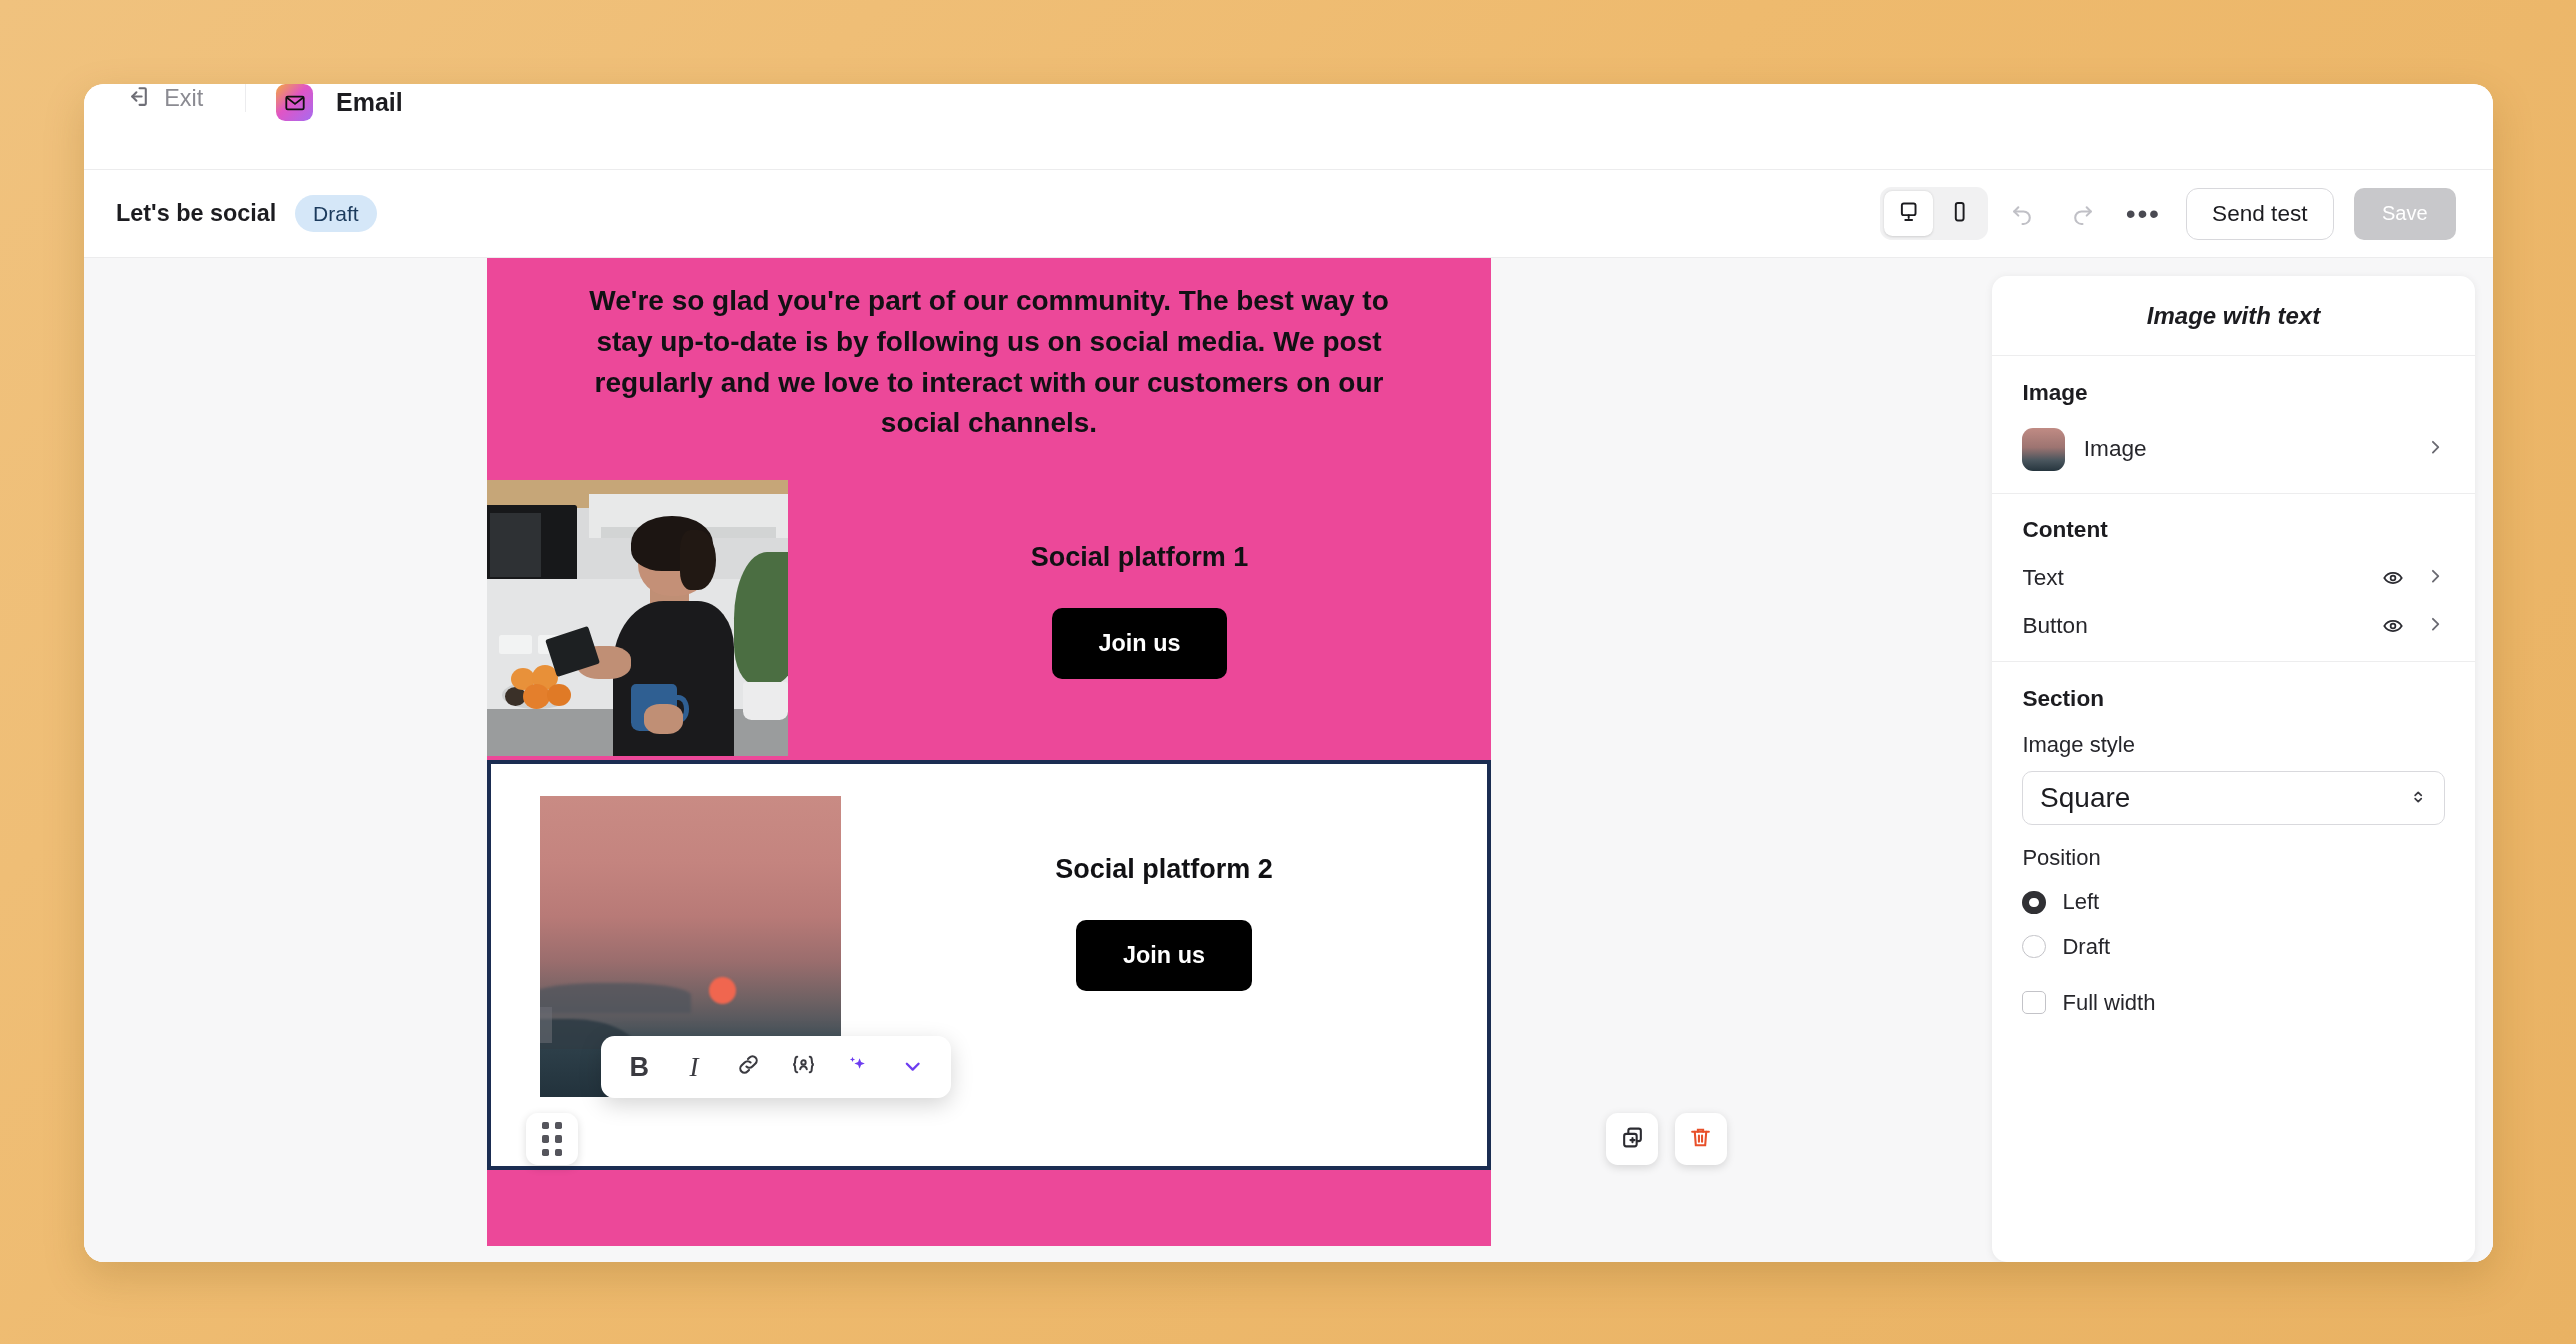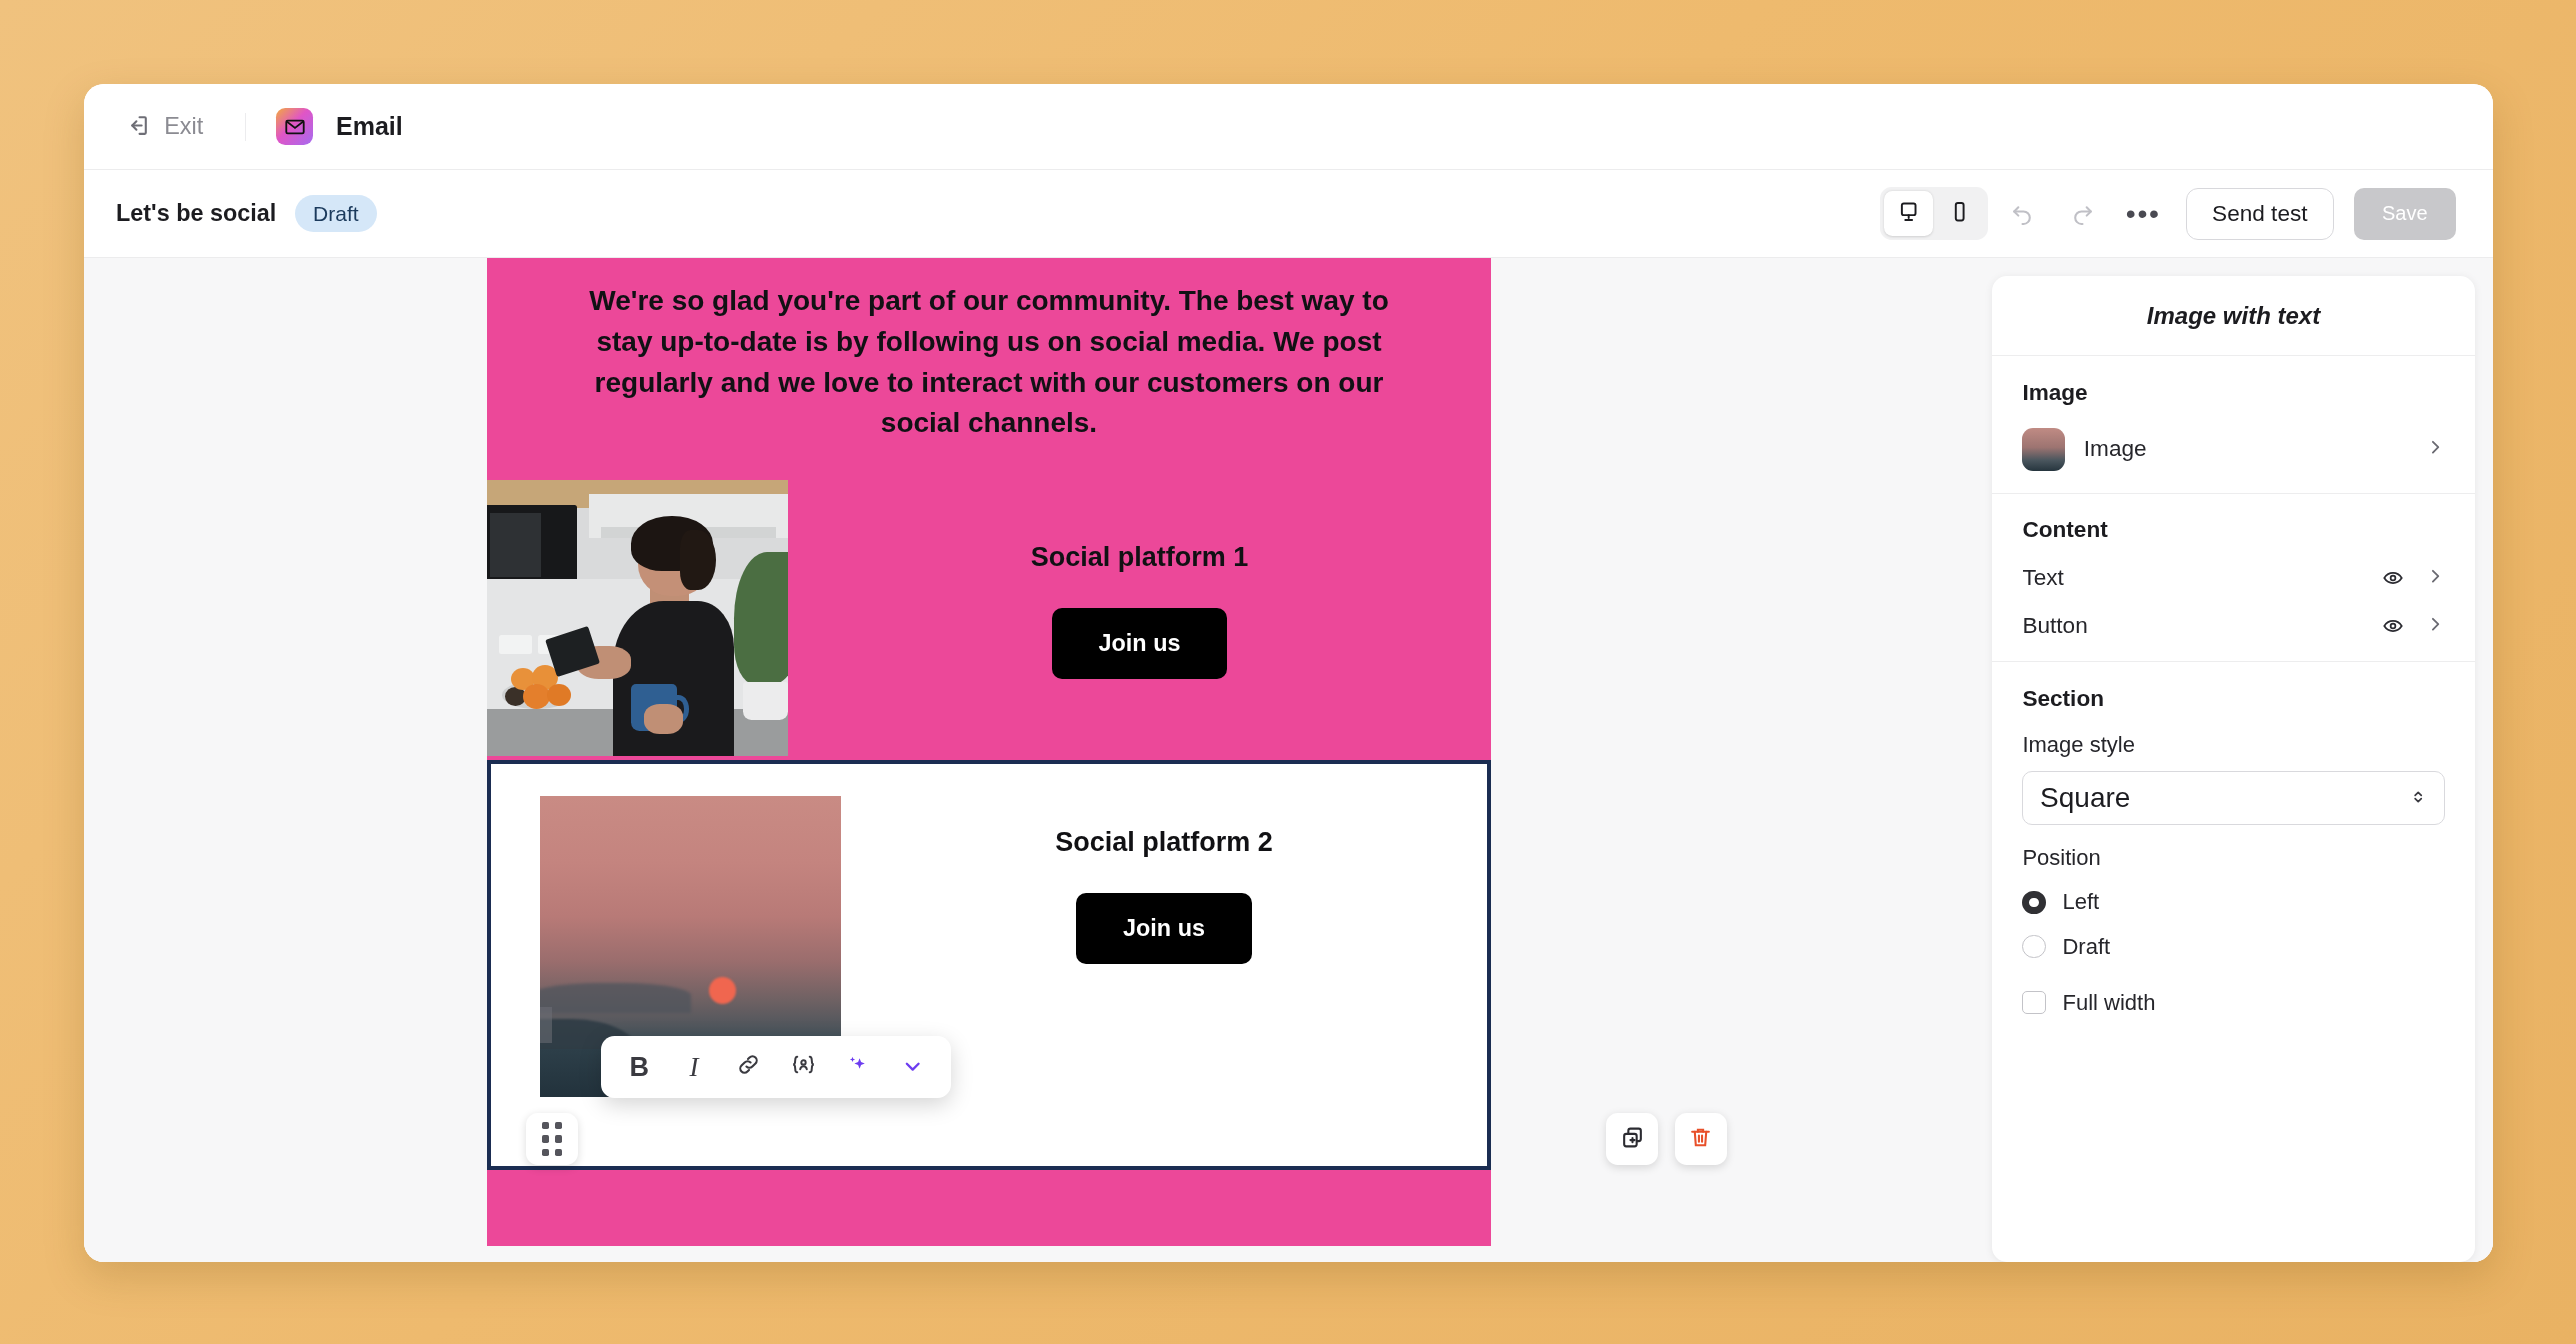--- a/index.html
+++ b/index.html
@@ -25,21 +25,21 @@
     box-shadow: 0 15px 40px rgba(120, 80, 20, 0.22);
     overflow: hidden;
     display: flex;
     flex-direction: column;
   }
 
   
   .topbar {
     height: 85px;
     display: flex;
-    align-items: center;
+    align-items: flex-start;
     background: #fff;
     flex: none;
   }
   .exit-cell {
     width: 162px;
     display: flex;
     align-items: center;
     justify-content: center;
     gap: 13.4px;
     border-right: 0.8px solid #ececee;
@@ -168,21 +168,21 @@
   .sec-inner { display: flex; width: 100%; height: 100%; align-items: flex-start; }
   .sec-img { width: 301px; flex: none; }
   .photo1 { height: 276px; }
   .photo2 { height: 301px; margin: 32px 0 0 49px; }
   .sec-text {
     flex: 1;
     display: flex; flex-direction: column;
     align-items: center;
     padding-top: 62px;
   }
-  .sec2 .sec-text { padding-top: 63px; text-align: right; }
+  .sec2 .sec-text { padding-top: 90px; text-align: right; }
   .sec-heading { font-size: 27px; font-weight: bold; color: #111114; }
   .join-btn {
     margin-top: 35px;
     background: #000000;
     color: #ffffff;
     font-size: 23.4px;
     font-weight: bold;
     padding: 22px 47px;
     border-radius: 10px;
     cursor: pointer;

